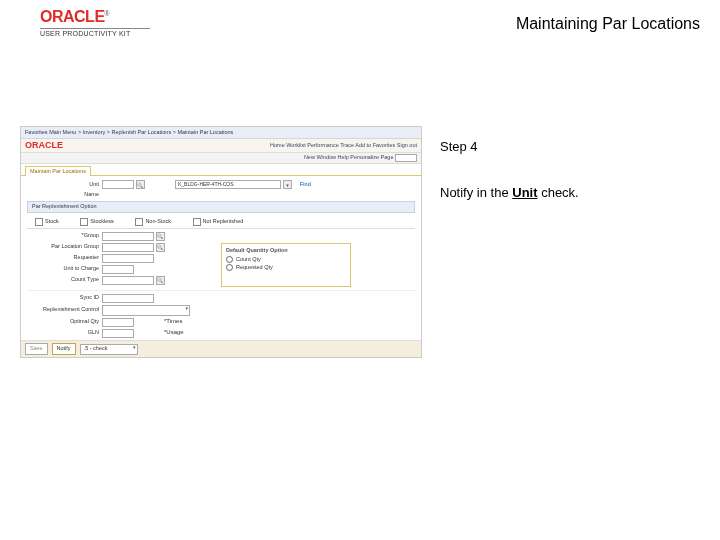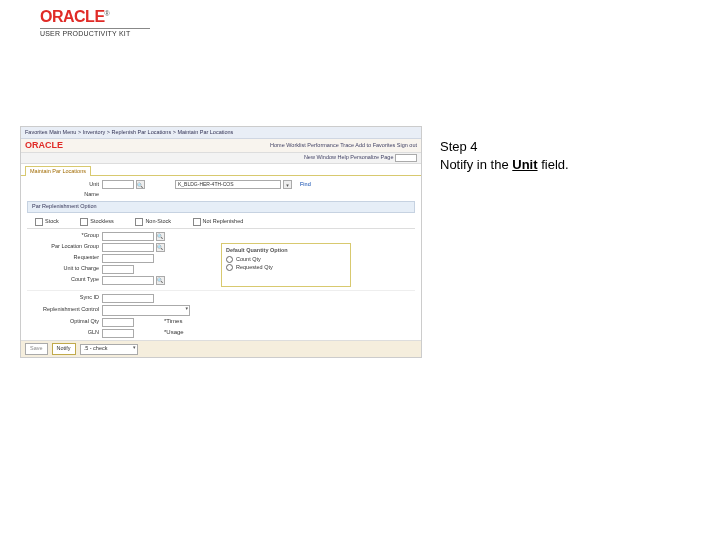--- a/index.html
+++ b/index.html
@@ -7,21 +7,21 @@
   
   .hdr{position:absolute;top:8px;left:40px;right:20px;height:40px}
   .logo{position:absolute;left:0;top:0}
   .logo-oracle{font:bold 16px/1 Arial;color:#e02b27;letter-spacing:-0.5px}
   .logo-tm{font:7px/1 Arial;color:#555;vertical-align:super}
   .logo-line{width:110px;border-top:1px solid #888;margin-top:2px}
   .logo-sub{font:7px/1 Arial;color:#333;letter-spacing:0.2px;margin-top:1px}
   .page-title{position:absolute;right:0;top:6px;font:16px/1.2 Arial;color:#000}
   
   .rcol{position:absolute;left:440px;top:138px;width:250px;font:13px/1.4 Arial}
-  .step{}
+  .step{margin-bottom:28px}
   .instr{}
   .instr u{text-decoration:underline;font-weight:bold}
   
   .shot{position:absolute;left:20px;top:126px;width:400px;height:230px;border:1px solid #ccc;font:6px/1.3 Arial;color:#333;overflow:hidden;background:#fff}
   .shot .bc{background:#e9eef6;border-bottom:1px solid #cfd6e2;padding:2px 4px;font-size:5.5px;color:#335;white-space:nowrap;overflow:hidden}
   .shot .brand{background:#f8f4ee;border-bottom:1px solid #ddd;padding:2px 4px;display:flex;justify-content:space-between;align-items:center}
   .shot .brand-oracle{font:bold 9px/1 Arial;color:#e02b27}
   .shot .brand-links{font-size:5.5px;color:#446}
   .shot .subbar{background:#f3f3f3;border-bottom:1px solid #ddd;padding:1px 4px;text-align:right;font-size:5.5px;color:#446}
   .shot .subbar input{width:20px;height:6px;font-size:5px;border:1px solid #aaa;padding:0;vertical-align:middle}
@@ -55,26 +55,27 @@
 </head>
 <body>
 <div class="page">
 
 <div class="hdr">
   <div class="logo">
     <span class="logo-oracle">ORACLE</span><span class="logo-tm">®</span>
     <div class="logo-line"></div>
     <div class="logo-sub">USER PRODUCTIVITY KIT</div>
   </div>
+  <div class="page-title">Maintaining Par Locations</div>
 </div>
 
 <div class="rcol">
   <div class="step">Step 4</div>
   <div class="instr">
-    <span>Notify in the </span><u>Unit</u><span> field.</span>
+    <span>Notify in the </span><u>Unit</u><span> check.</span>
   </div>
 </div>
 
 <div class="shot">
   <div class="bc">Favorites   Main Menu &gt; Inventory &gt; Replenish Par Locations &gt; Maintain Par Locations</div>
   <div class="brand">
     <span class="brand-oracle">ORACLE</span>
     <span class="brand-links">Home    Worklist    Performance Trace    Add to Favorites    Sign out</span>
   </div>
   <div class="subbar">

